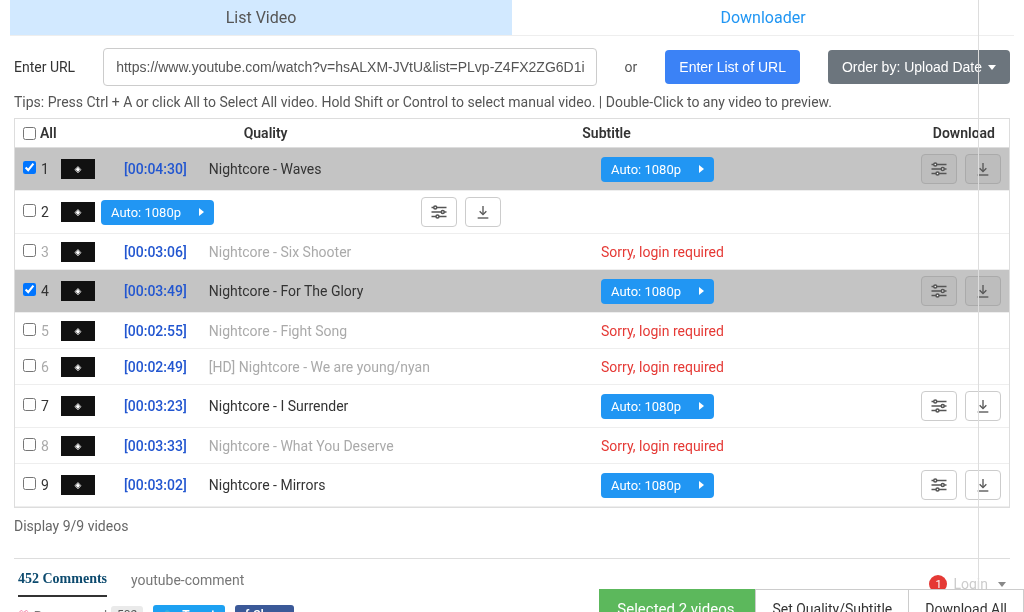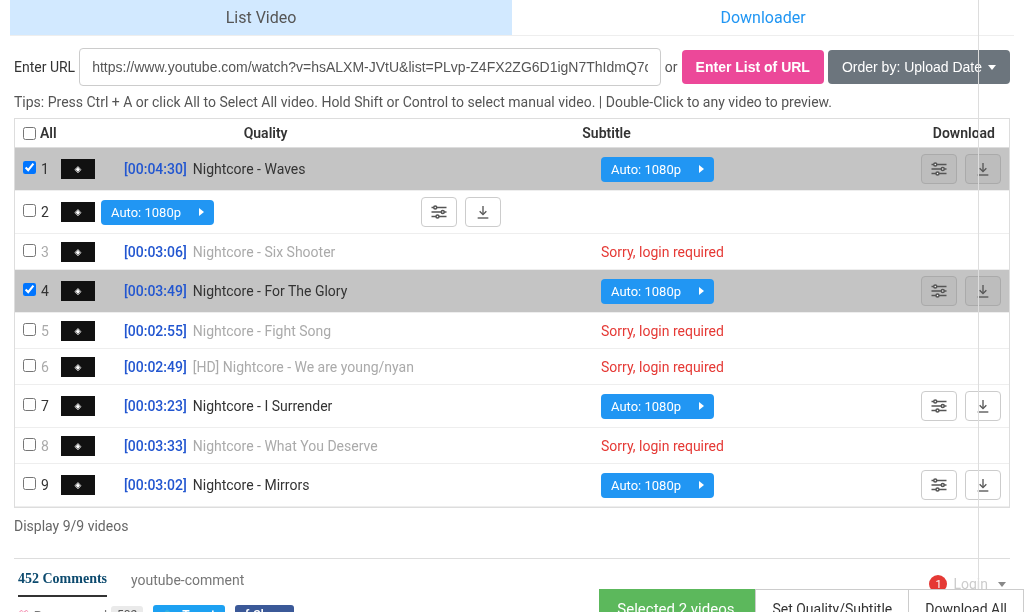--- a/index.html
+++ b/index.html
@@ -2,41 +2,41 @@
 <html><head>
 <meta charset="utf-8">
 <style>
   * { box-sizing: border-box; margin: 0; padding: 0; }
   body { font-family: -apple-system, BlinkMacSystemFont, "Segoe UI", Roboto, Arial, sans-serif; font-size: 14px; color: #333; background: #fff; }
   .container { width: 1024px; min-height: 612px; position: relative; overflow: hidden; }
   .tabs { display: flex; margin: 0 10px; border-bottom: 1px solid #eee; padding: 0 0 0 0; }
   .tab { flex: 1; text-align: center; padding: 8px 0; font-size: 16px; cursor: pointer; }
   .tab.active { background: #d2e9ff; color: #555; }
   .tab.inactive { color: #2196f3; }
-  .url-row { display: flex; align-items: center; gap: 4px; margin: 12px 14px 8px 14px; }
+  .url-row { display: flex; align-items: center; gap: 28px; margin: 12px 14px 8px 14px; }
   .url-label { color: #333; font-size: 14px; }
   .url-input { flex: 1; border: 1px solid #ccc; border-radius: 4px; padding: 10px 12px; font-size: 14px; color: #555; }
   .or-text { color: #555; }
   .btn { border-radius: 4px; padding: 9px 14px; font-size: 14px; cursor: pointer; border: none; white-space: nowrap; }
-  .btn-primary { background: #ec4899; color: #fff; font-weight: bold; }
+  .btn-primary { background: #3b82f6; color: #fff; }
   .btn-dark { background: #6c757d; color: #fff; display: inline-flex; align-items: center; gap: 6px;}
   .tips { margin: 6px 14px 8px 14px; color: #555; font-size: 14px; }
   .table { margin: 0 14px; border: 1px solid #ddd; }
   .thead { display: flex; align-items: center; background: #fff; border-bottom: 1px solid #ddd; padding: 6px 8px; font-weight: 600; color: #333; justify-content: space-between; }
   .col-all { width: 42px; display:flex; align-items:center; gap:4px;}
   .col-title { flex: 1; }
   .col-quality { width: 160px; }
   .col-subtitle { width: 140px; }
   .col-download { width: 100px; text-align: right; padding-right:6px;}
   .row { display: flex; align-items: center; border-bottom: 1px solid #eee; padding: 6px 8px; min-height: 36px; }
   .row.selected { background: #c4c4c4; }
   .row .cb { width: 18px; }
   .row .idx { width: 16px; color: #333; text-align: left; margin-right:4px;}
   .row .thumb { width: 34px; height: 20px; background: #111; display: inline-flex; align-items:center; justify-content:center; margin-right: 6px; color:#fff; font-size:9px;}
-  .row .time { color: #2256d0; font-weight: 500; margin-right: 6px; padding-left: 23px; }
+  .row .time { color: #2256d0; font-weight: 500; margin-right: 22px; padding-left: 23px; }
   .row .title { color: #333; }
   .row.dim .title, .row.dim .idx { color: #aaa; }
   .qwrap { width: 160px; }
   .qbtn { display: inline-flex; align-items:center; gap:18px; background: #2196f3; color: #fff; border-radius: 4px; padding: 5px 10px; font-size: 13px; cursor: pointer; }
   .loginreq { color: #e53935; font-size: 14px; }
   .swrap { width: 140px; }
   .dwrap { width: 100px; display: flex; gap: 8px; justify-content: flex-end; }
   .iconbtn { width: 36px; height: 30px; border: 1px solid #ccc; border-radius: 4px; background: #fff; display: inline-flex; align-items:center; justify-content:center; cursor: pointer; }
   .row.selected .iconbtn { background:#bdbdbd; border-color:#aaa;}
   .display-count { margin: 10px 14px 24px 14px; color: #666; }

